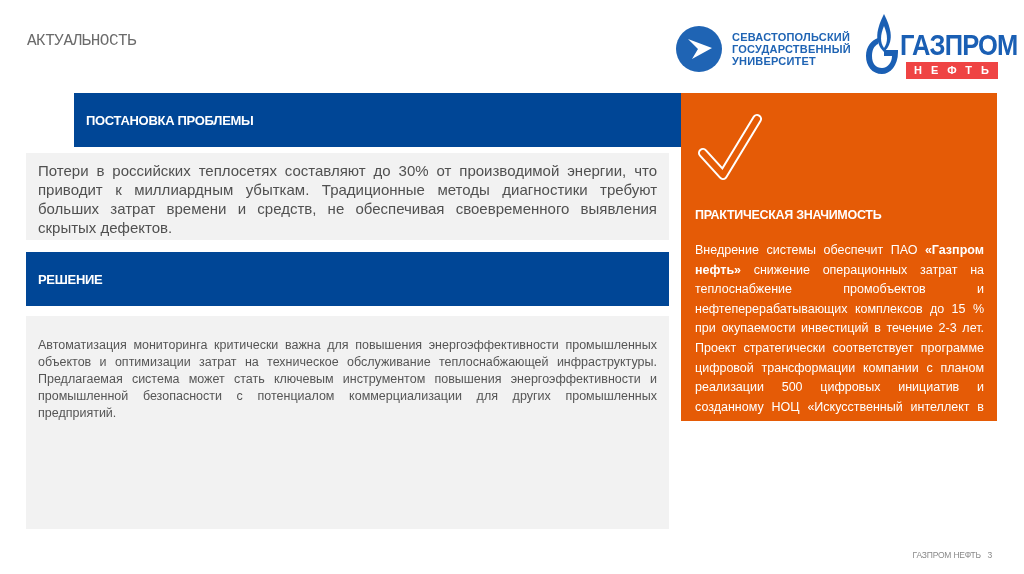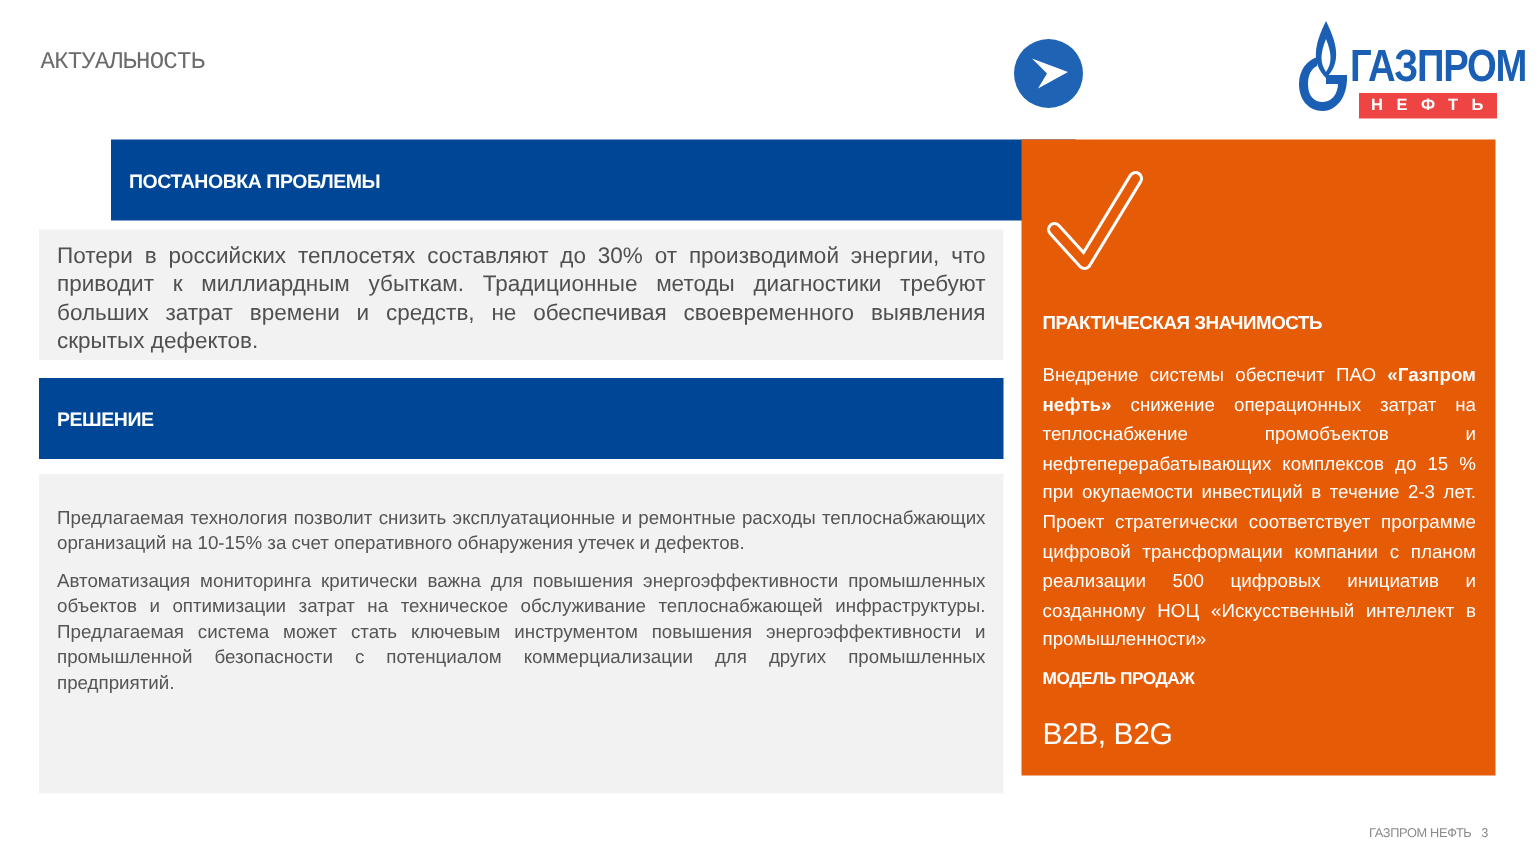--- a/index.html
+++ b/index.html
@@ -13,36 +13,41 @@
   .logos { position: absolute; left: 672px; top: 10px; width: 340px; height: 70px; }
   .sevsu { position: absolute; left: 4px; top: 16px; display: flex; align-items: center; }
   .sevsu-circle { width: 46px; height: 46px; border-radius: 50%; background: #1f64b4; position: relative; }
   .sevsu-text { margin-left: 10px; color: #1f64b4; font-weight: bold; font-size: 11px; line-height: 12px; letter-spacing: 0.2px; }
   .gazprom { position: absolute; left: 190px; top: 2px; }
   .gazprom-word { position: absolute; left: 38px; top: 16px; color: #1a5fb4; font-weight: bold; font-size: 30px; letter-spacing: -1px; transform: scaleX(0.85); transform-origin: left; font-family: "Liberation Sans", sans-serif; }
   .neft-bar { position: absolute; left: 44px; top: 50px; width: 92px; height: 17px; background: #ef4444; color: #fff; font-weight: bold; font-size: 11px; letter-spacing: 9px; line-height: 17px; padding-left: 8px; box-sizing: border-box; }
   .blue-bar { position: absolute; left: 26px; width: 643px; background: #004696; color: #fff; font-weight: bold; font-size: 13px; box-sizing: border-box; padding-left: 12px; display: flex; align-items: center; letter-spacing: -0.3px; }
   .gray-box { position: absolute; left: 26px; width: 643px; background: #f2f2f2; box-sizing: border-box; color: #555; }
   .gray-box p { margin: 0; text-align: justify; }
-  .orange { position: absolute; left: 681px; top: 93px; width: 316px; height: 424px; background: #e55b06; color: #fff; box-sizing: border-box; padding: 0 13px 0 12px; }
+  .orange { position: absolute; left: 681px; top: 93px; width: 316px; height: 328px; background: #e55b06; color: #fff; box-sizing: border-box; padding: 0 13px 0 12px; }
   .orange .heading { position: absolute; left: 14px; font-weight: bold; font-size: 12.5px; letter-spacing: -0.3px; }
   .orange .body { position: absolute; left: 14px; width: 289px; font-size: 12.5px; line-height: 19.6px; text-align: justify; }
   .footer { position: absolute; right: 32px; top: 550px; font-size: 8.5px; color: #8a8a8a; letter-spacing: -0.2px; }
 </style>
 </head>
 <body>
 
 <div class="slide-title">АКТУАЛЬНОСТЬ</div>
 
 <div class="logos">
   <div class="sevsu">
     <div class="sevsu-circle">
       <svg width="46" height="46" viewBox="0 0 46 46">
         <path d="M12 13 L36 22 L16 33 L22 23 Z" fill="#ffffff"></path>
       </svg>
+    </div>
+    <div class="sevsu-text">
+      <div>СЕВАСТОПОЛЬСКИЙ</div>
+      <div>ГОСУДАРСТВЕННЫЙ</div>
+      <div>УНИВЕРСИТЕТ</div>
     </div>
   </div>
   <div class="gazprom">
     <svg width="44" height="66" viewBox="0 0 44 66">
       <path d="M22 2 C14 18 12 30 22 40 C32 30 30 18 22 2 Z" fill="#1a5fb4"></path>
       <path d="M22 14 C18 24 18 30 22 36 C26 30 26 24 22 14 Z" fill="#ffffff"></path>
       <path d="M36 40 C36 54 28 62 20 62 C10 62 4 54 4 44 C4 34 10 28 16 26 L16 32 C12 34 10 38 10 44 C10 52 14 56 20 56 C26 56 30 50 30 44 L22 44 L22 38 L36 38 Z" fill="#1a5fb4"></path>
     </svg>
     <div class="gazprom-word">ГАЗПРОМ</div>
     <div class="neft-bar">НЕФТЬ</div>
@@ -53,21 +58,20 @@
   <span>ПОСТАНОВКА ПРОБЛЕМЫ</span>
 </div>
 <div class="gray-box" style="top:153px;height:87px;padding:8px 12px 0 12px;font-size:15px;line-height:19px;color:#505050;">
   <p>Потери в российских теплосетях составляют до 30% от производимой энергии, что приводит к миллиардным убыткам. Традиционные методы диагностики требуют больших затрат времени и средств, не обеспечивая своевременного выявления скрытых дефектов.</p>
 </div>
 
 <div class="blue-bar" style="top:252px;height:54px;">
   <span>РЕШЕНИЕ</span>
 </div>
 <div class="gray-box" style="top:316px;height:213px;padding:21px 12px 0 12px;font-size:12.5px;line-height:17px;">
-  <p style="margin-bottom:8px;">Предлагаемая технология позволит снизить эксплуатационные и ремонтные расходы теплоснабжающих организаций на 10-15% за счет оперативного обнаружения утечек и дефектов.</p>
   <p>Автоматизация мониторинга критически важна для повышения энергоэффективности промышленных объектов и оптимизации затрат на техническое обслуживание теплоснабжающей инфраструктуры. Предлагаемая система может стать ключевым инструментом повышения энергоэффективности и промышленной безопасности с потенциалом коммерциализации для других промышленных предприятий.</p>
 </div>
 
 <div class="orange">
   <svg style="position:absolute;left:16px;top:20px;" width="66" height="70" viewBox="0 0 66 70">
     <path d="M6 40 L26 62 L60 6" fill="none" stroke="#ffffff" stroke-width="10" stroke-linecap="round" stroke-linejoin="round"></path>
     <path d="M6 40 L26 62 L60 6" fill="none" stroke="#e55b06" stroke-width="6" stroke-linecap="round" stroke-linejoin="round"></path>
   </svg>
   <div class="heading" style="top:115px;">ПРАКТИЧЕСКАЯ ЗНАЧИМОСТЬ</div>
   <div class="body" style="top:148px;"><span>Внедрение системы обеспечит ПАО </span><b>«Газпром нефть»</b><span> снижение операционных затрат на теплоснабжение промобъектов и нефтеперерабатывающих комплексов до 15 % при окупаемости инвестиций в течение 2-3 лет. Проект стратегически соответствует программе цифровой трансформации компании с планом реализации 500 цифровых инициатив и созданному НОЦ «Искусственный интеллект в промышленности»</span></div>

